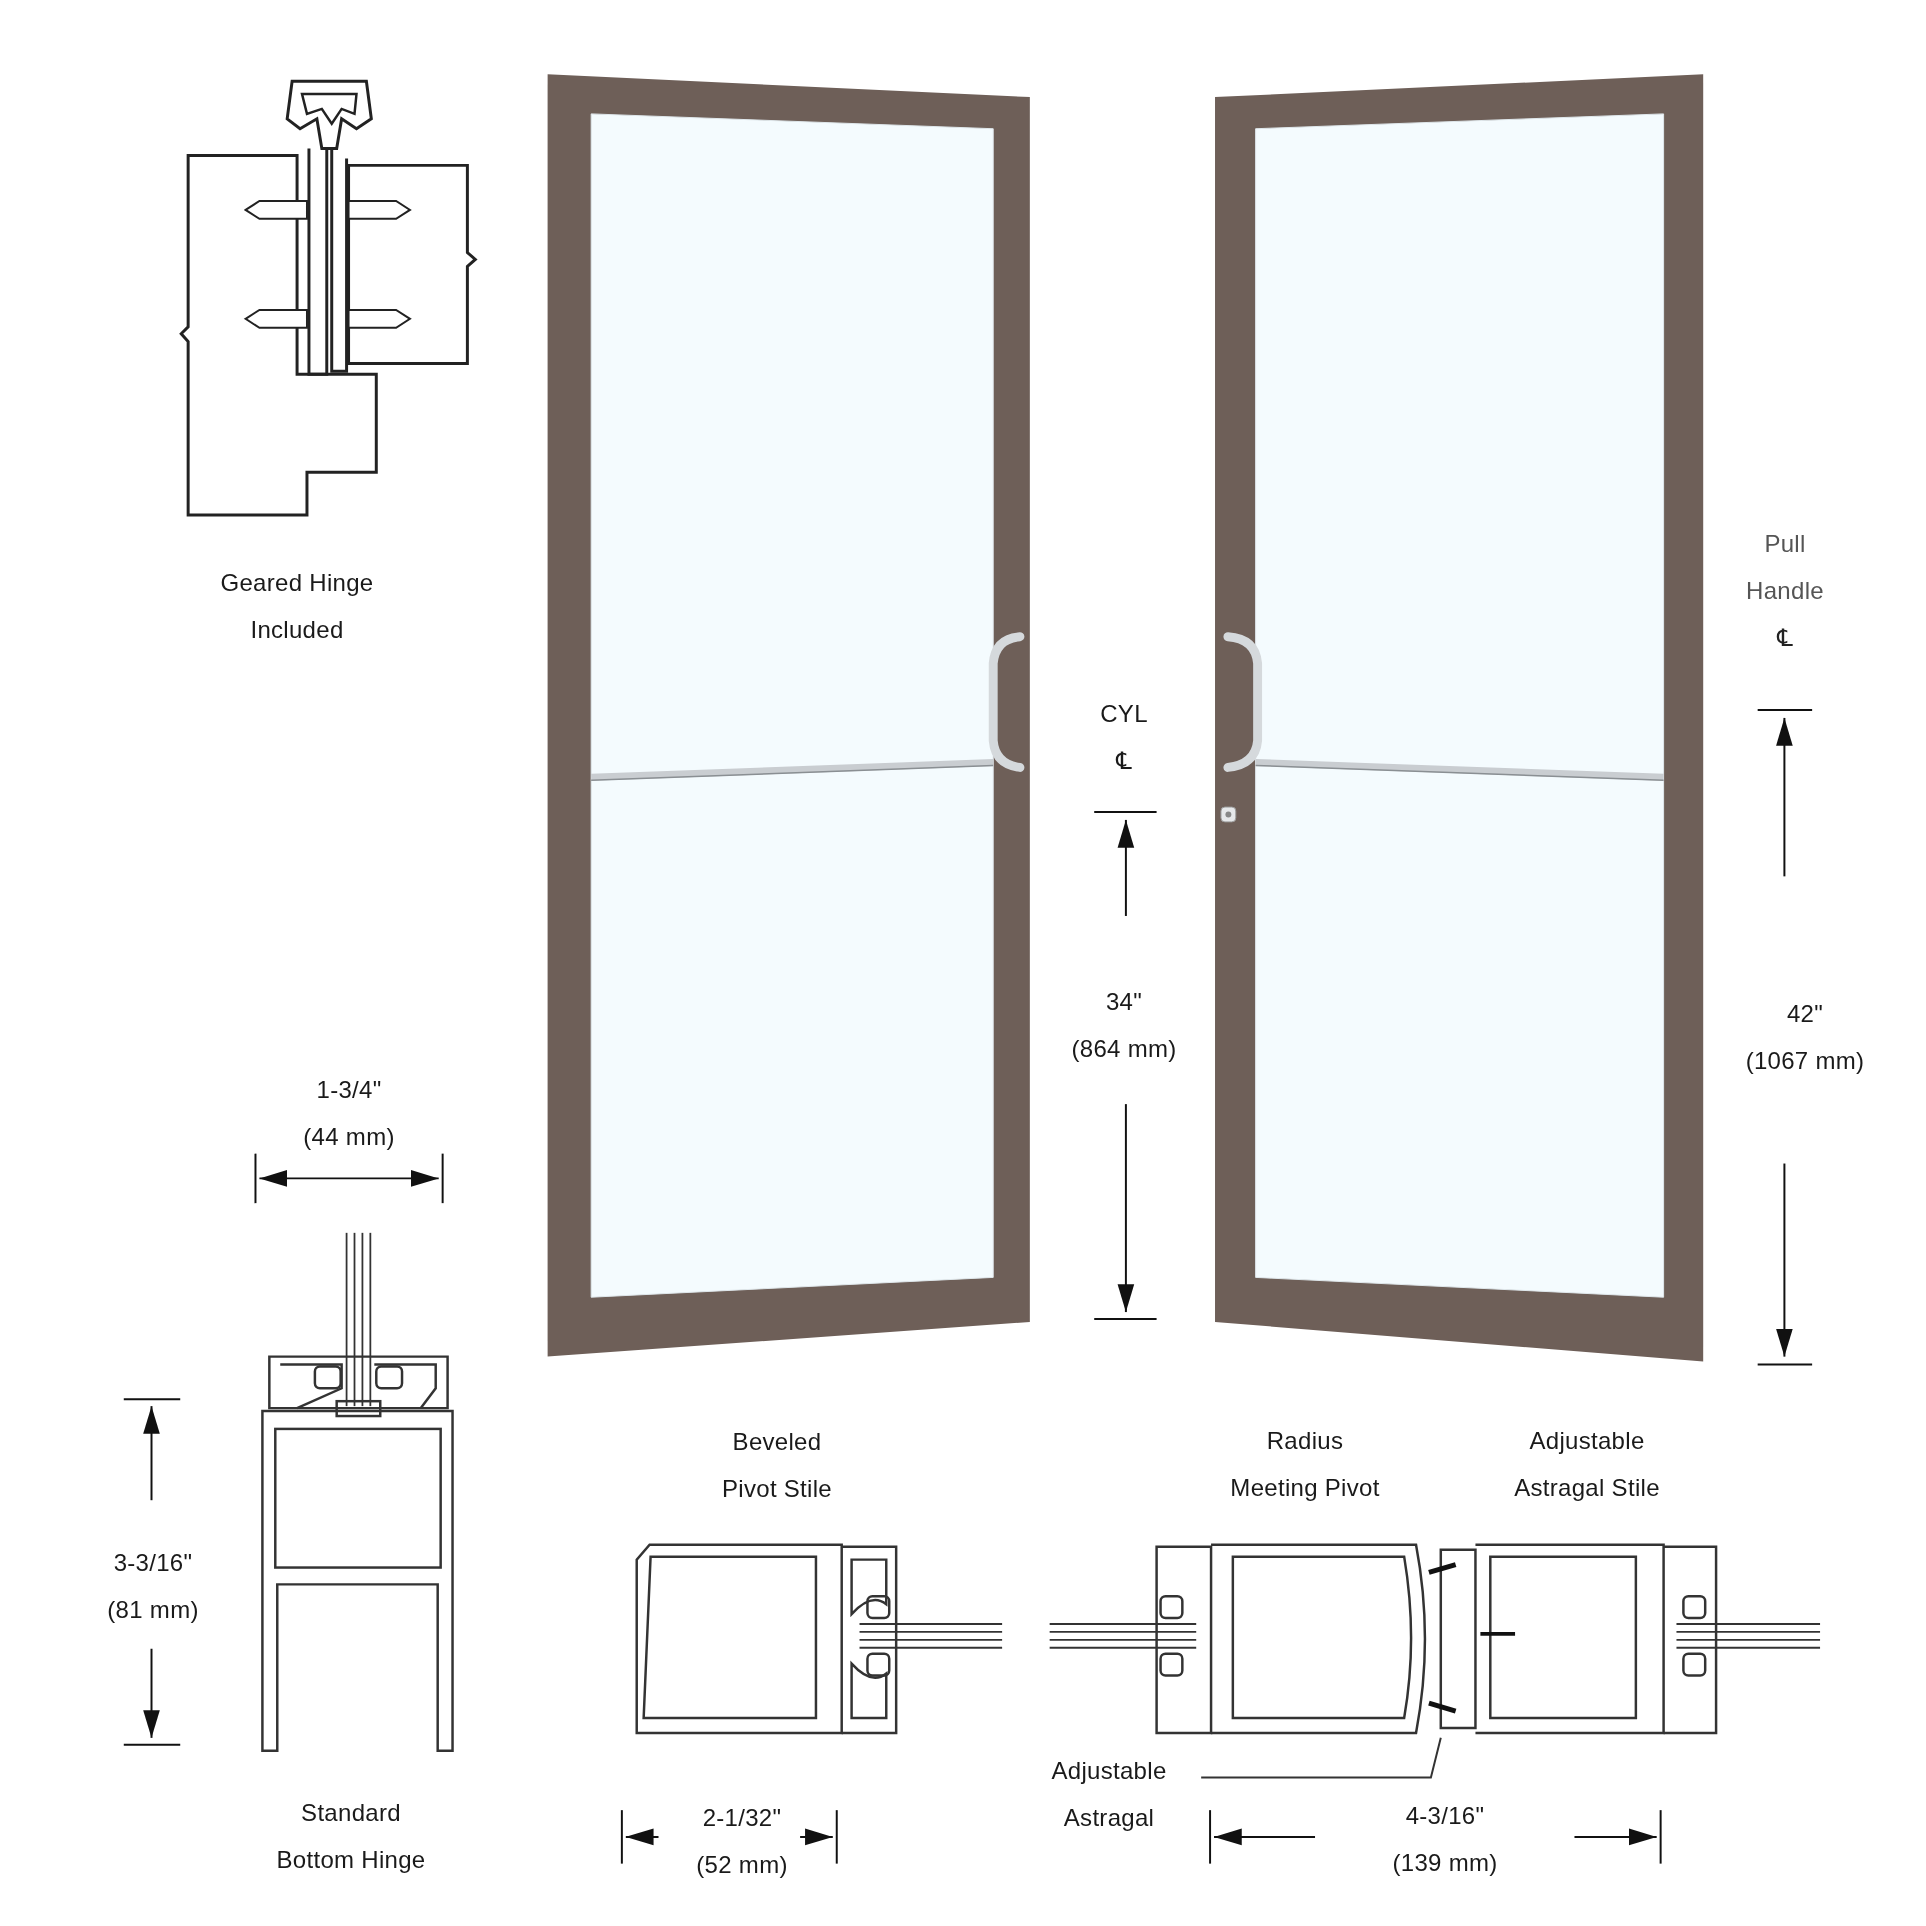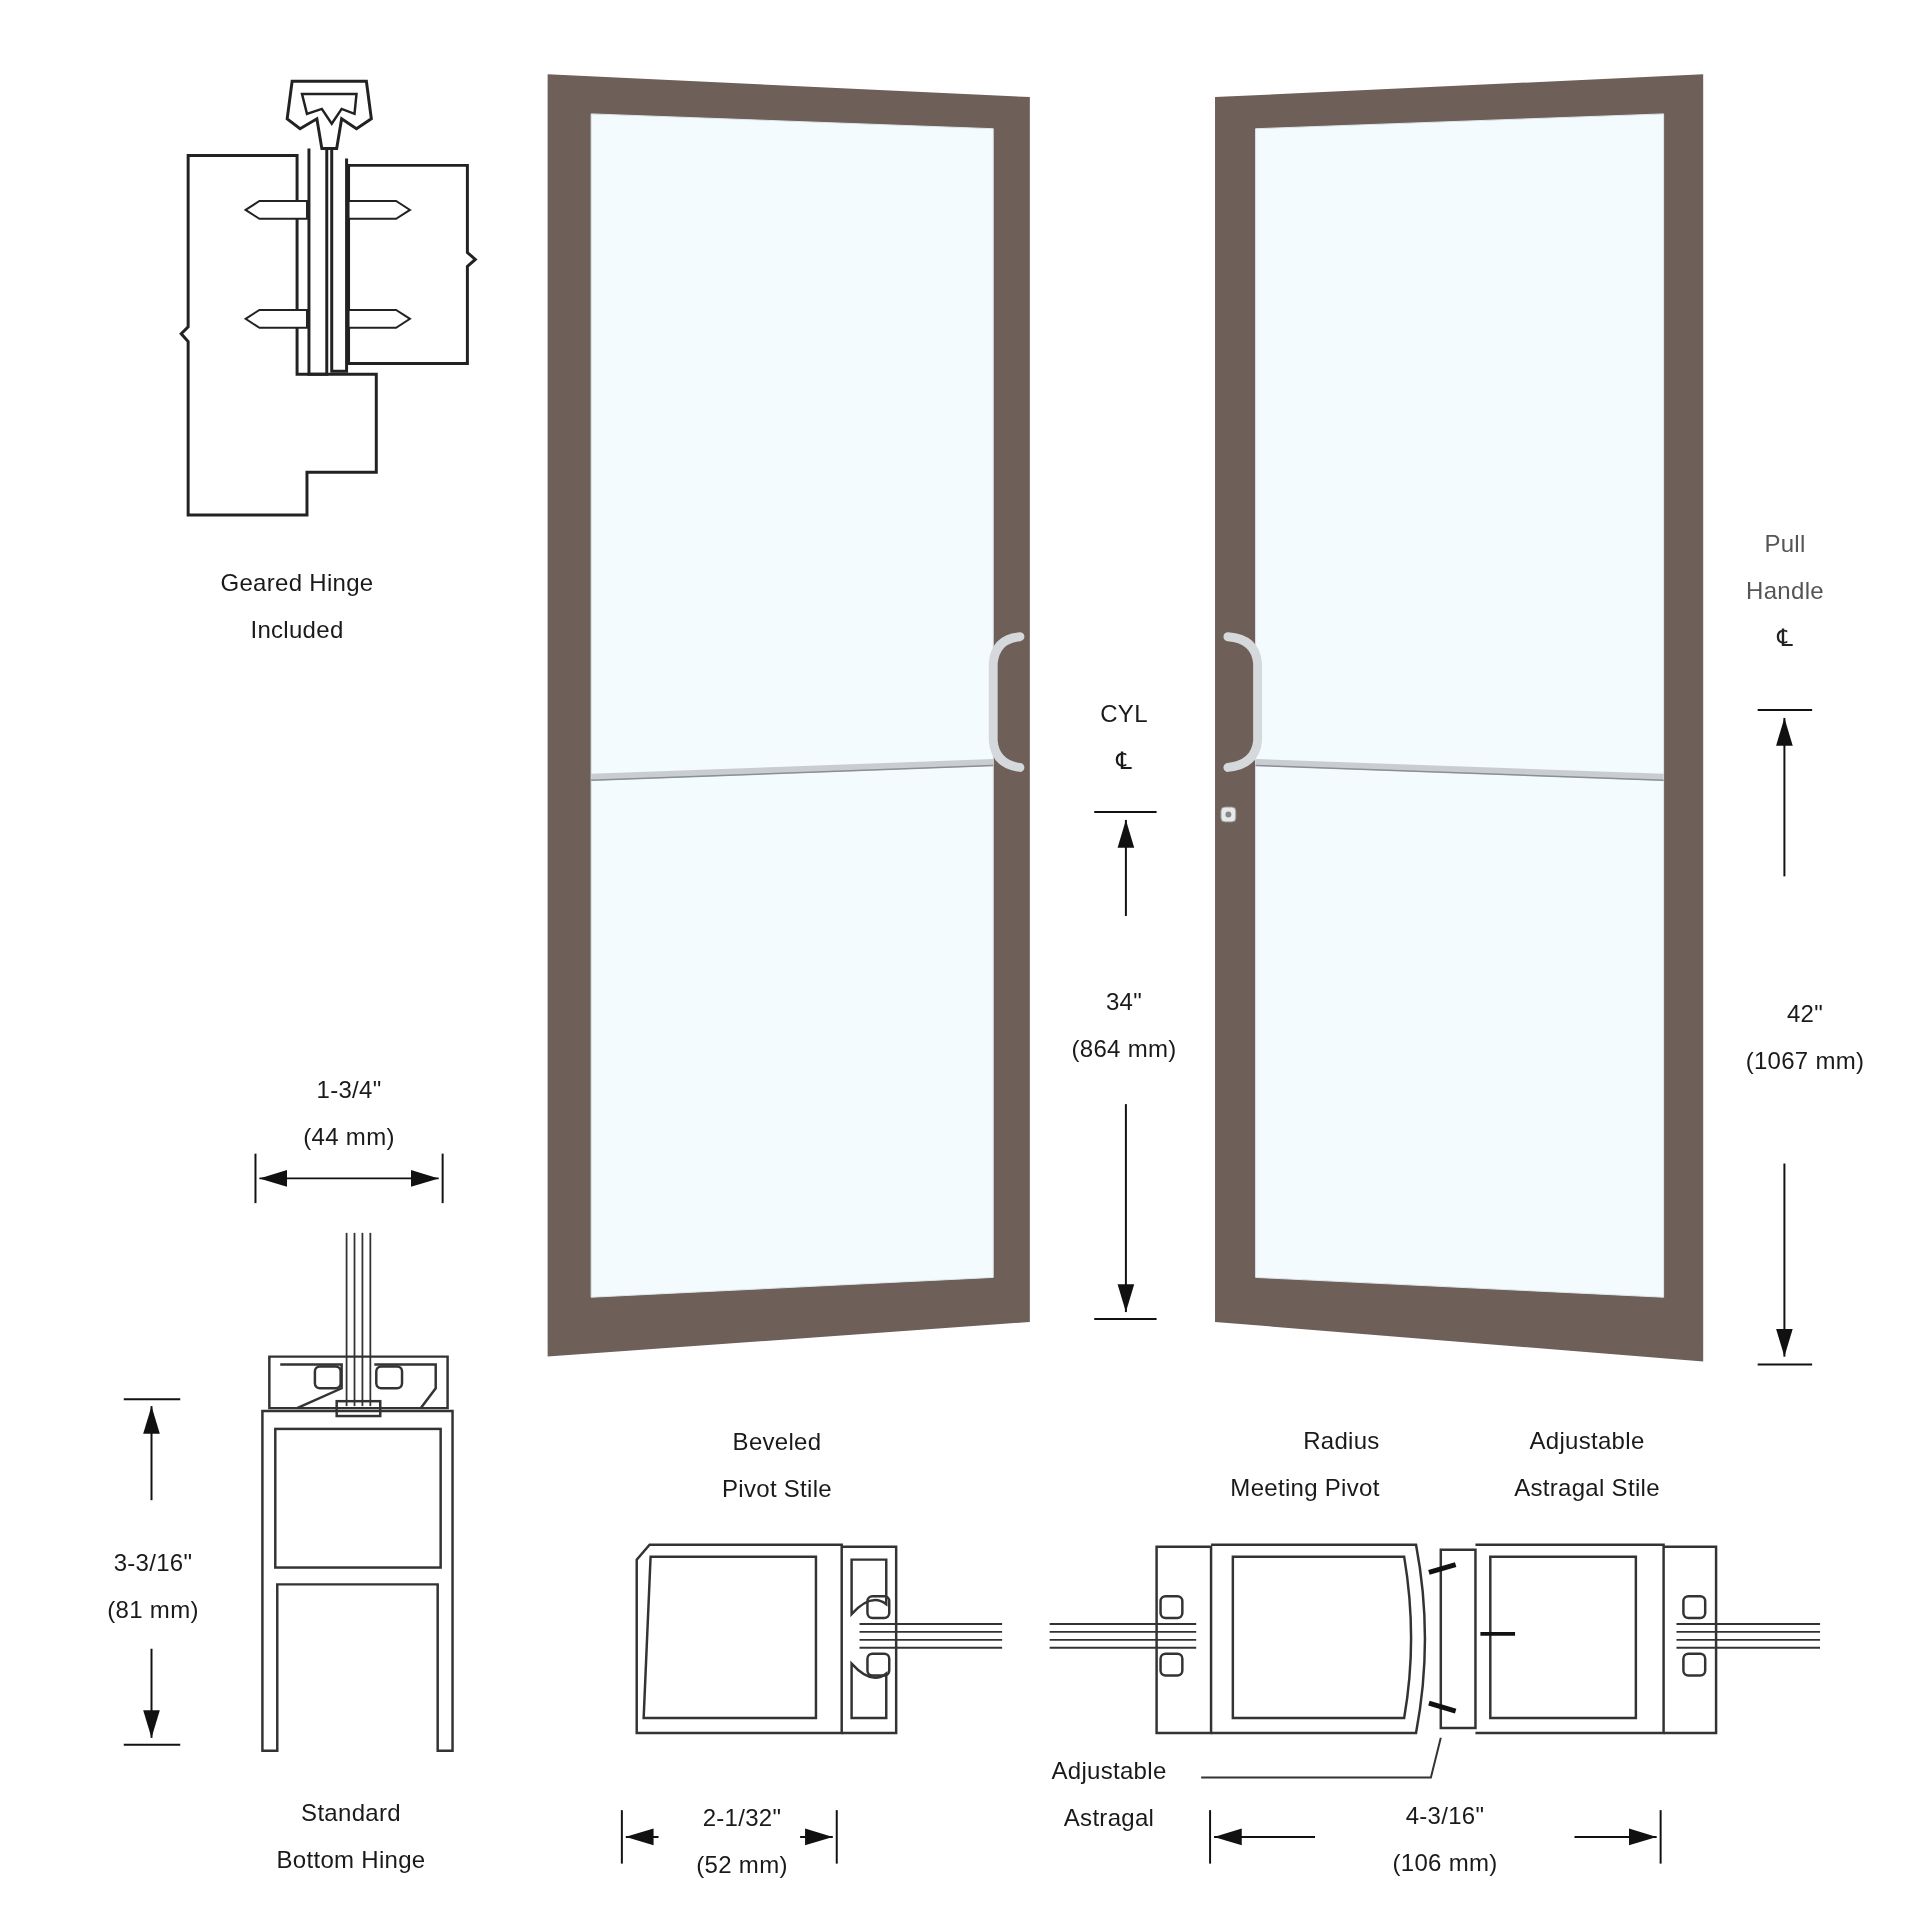--- a/index.html
+++ b/index.html
@@ -209,29 +209,29 @@
 
 <div class="lbl" style="left:777px; top:1418px;">
   <span>Beveled</span>
   <span>Pivot Stile</span>
 </div>
 <div class="lbl" style="left:742px; top:1794px;">
   <span>2-1/32"</span>
   <span>(52 mm)</span>
 </div>
 
-<div class="lbl" style="left:1305px; top:1417px;text-align:right;">
+<div class="lbl" style="left:1305px; top:1417px;">
   <span>Radius</span>
   <span>Meeting Pivot</span>
 </div>
 <div class="lbl" style="left:1587px; top:1417px;">
   <span>Adjustable</span>
   <span>Astragal Stile</span>
 </div>
 <div class="lbl" style="left:1109px; top:1747px;">
   <span>Adjustable</span>
   <span>Astragal</span>
 </div>
 <div class="lbl" style="left:1445px; top:1792px;">
   <span>4-3/16"</span>
-  <span>(106 mm)</span>
+  <span>(139 mm)</span>
 </div>
 
 
 </body></html>

